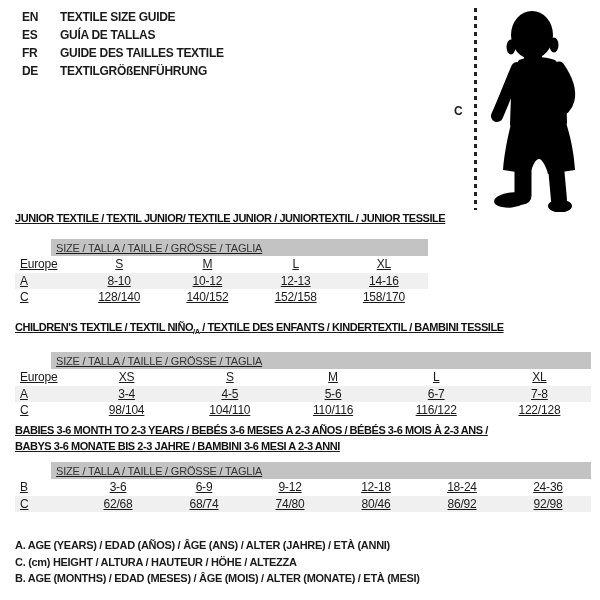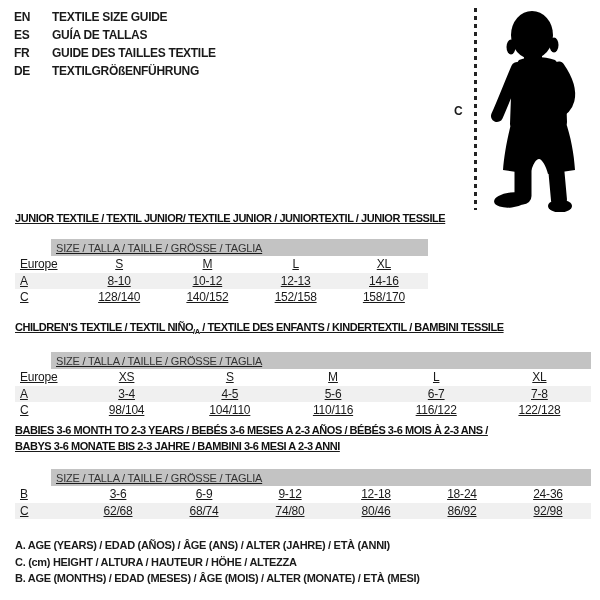--- a/index.html
+++ b/index.html
@@ -1,38 +1,38 @@
 <!DOCTYPE html>
 <html><head>
 <meta charset="utf-8">
 <style>
   html,body{margin:0;padding:0;background:#ffffff;}
   .page{
     position:relative;width:600px;height:600px;background:#ffffff;
     font-family:"Liberation Sans",sans-serif;color:#1a1a1a;overflow:hidden;
   }
   
-  .lang{position:absolute;top:8px;left:14px;}
+  .lang{position:absolute;top:8px;left:22px;}
   .lang-row{display:flex;height:18px;align-items:center;font-weight:bold;font-size:12px;letter-spacing:-0.3px;}
   .lang-code{width:38px;flex:0 0 38px;}
   .lang-label{white-space:nowrap;text-align:center;}
   
   .height-line{
     position:absolute;left:474px;top:8px;width:3px;height:202px;
     background:repeating-linear-gradient(to bottom,#222 0 4px,transparent 4px 8px);
   }
   .height-letter{position:absolute;left:454px;top:104px;font-weight:bold;font-size:12px;}
   .baby-svg{position:absolute;left:484px;top:4px;width:112px;height:208px;}
   
   .sec{position:absolute;left:15px;text-decoration:underline;}
   .sec-junior{top:212px;width:413px;}
   .sec-children{top:321px;width:576px;}
   .sec-babies{top:423px;width:576px;}
   .sec-title{font-weight:bold;font-size:11px;letter-spacing:-0.45px;line-height:13px;color:#111;margin-bottom:14px;white-space:nowrap;}
-  .sec-babies .sec-title{line-height:15.5px;margin-bottom:15px;}
+  .sec-babies .sec-title{line-height:15.5px;margin-bottom:8px;}
   .title-sub{font-size:7.5px;vertical-align:sub;}
   .bar{
     height:17px;background:#c3c3c3;display:flex;align-items:center;
     padding-left:5px;font-size:11px;letter-spacing:-0.2px;color:#333;box-sizing:border-box;margin-left:36px;
   }
   .trow{display:flex;height:16.5px;align-items:center;font-size:12px;letter-spacing:-0.2px;}
   .trow.stripe{background:#f0f0f0;}
   .tlabel{width:60px;flex:0 0 60px;padding-left:5px;box-sizing:border-box;}
   .tcell{flex:1;text-align:center;}
   

